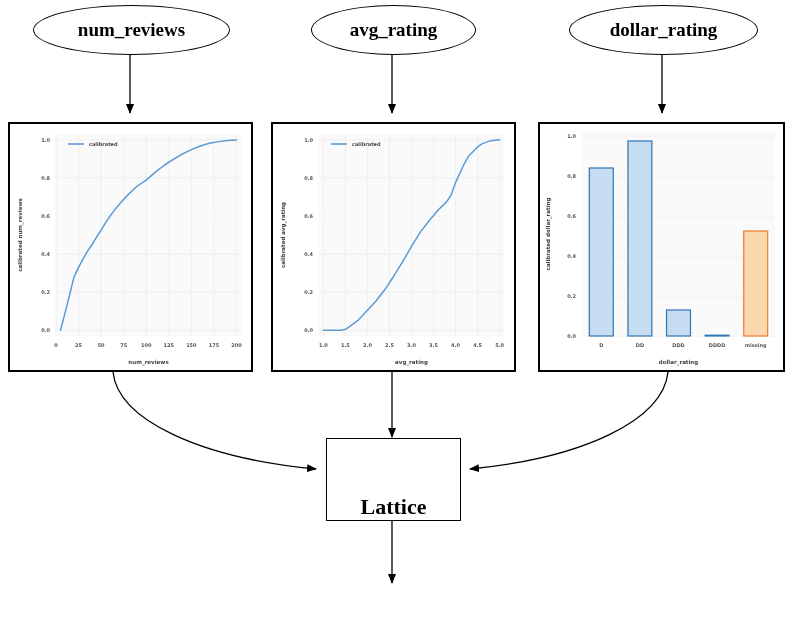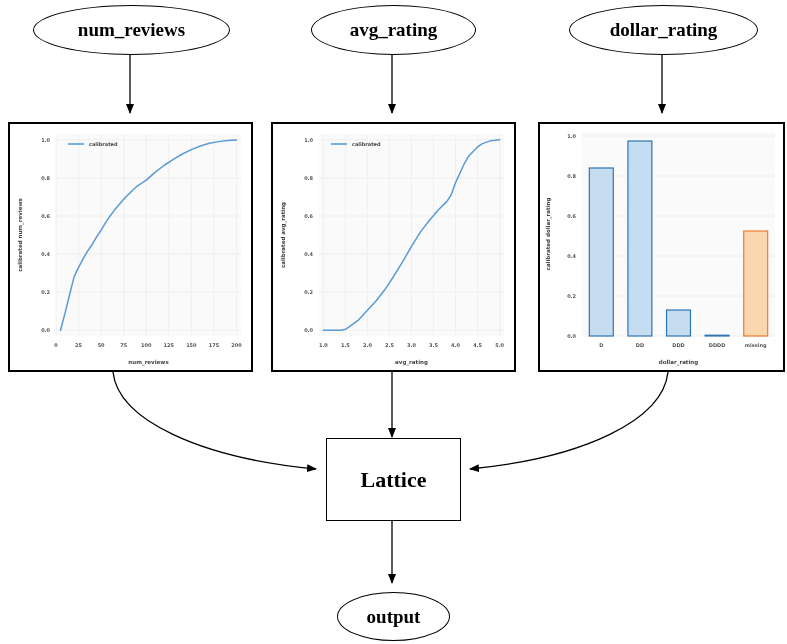--- a/index.html
+++ b/index.html
@@ -25,21 +25,21 @@
     justify-content: center;
     font-family: "Liberation Serif", serif;
     color: #000000;
     white-space: nowrap;
   }
   .node-box {
     position: absolute;
     border: 1.4px solid #000000;
     background: #ffffff;
     display: flex;
-    align-items: center;
+    align-items: flex-end;
     justify-content: center;
     font-family: "Liberation Serif", serif;
     color: #000000;
   }
   .chart-frame {
     position: absolute;
     border: 2px solid #000000;
     background: #ffffff;
     box-sizing: border-box;
   }
@@ -200,17 +200,14 @@
         <text x="215.70000000000002" y="223" text-anchor="middle" font-size="5" class="tick">missing</text>
         <text x="138.5" y="240" text-anchor="middle" font-size="5.5" class="axlabel">dollar_rating</text>
         <text x="0" y="0" text-anchor="middle" font-size="5.5" class="axlabel" transform="translate(10,110) rotate(-90)">calibrated dollar_rating</text>
       </svg>
   </div>
 
   <div class="node-box" style="left:326px; top:438px; width:133px; height:81px; font-size:22px;">
     <span>Lattice</span>
   </div>
 
-  <div class="node-ellipse" style="left:337px; top:592px; width:111px; height:47px; font-size:19px;">
-    <span>output</span>
-  </div>
 
 </div>
 
 </body></html>

